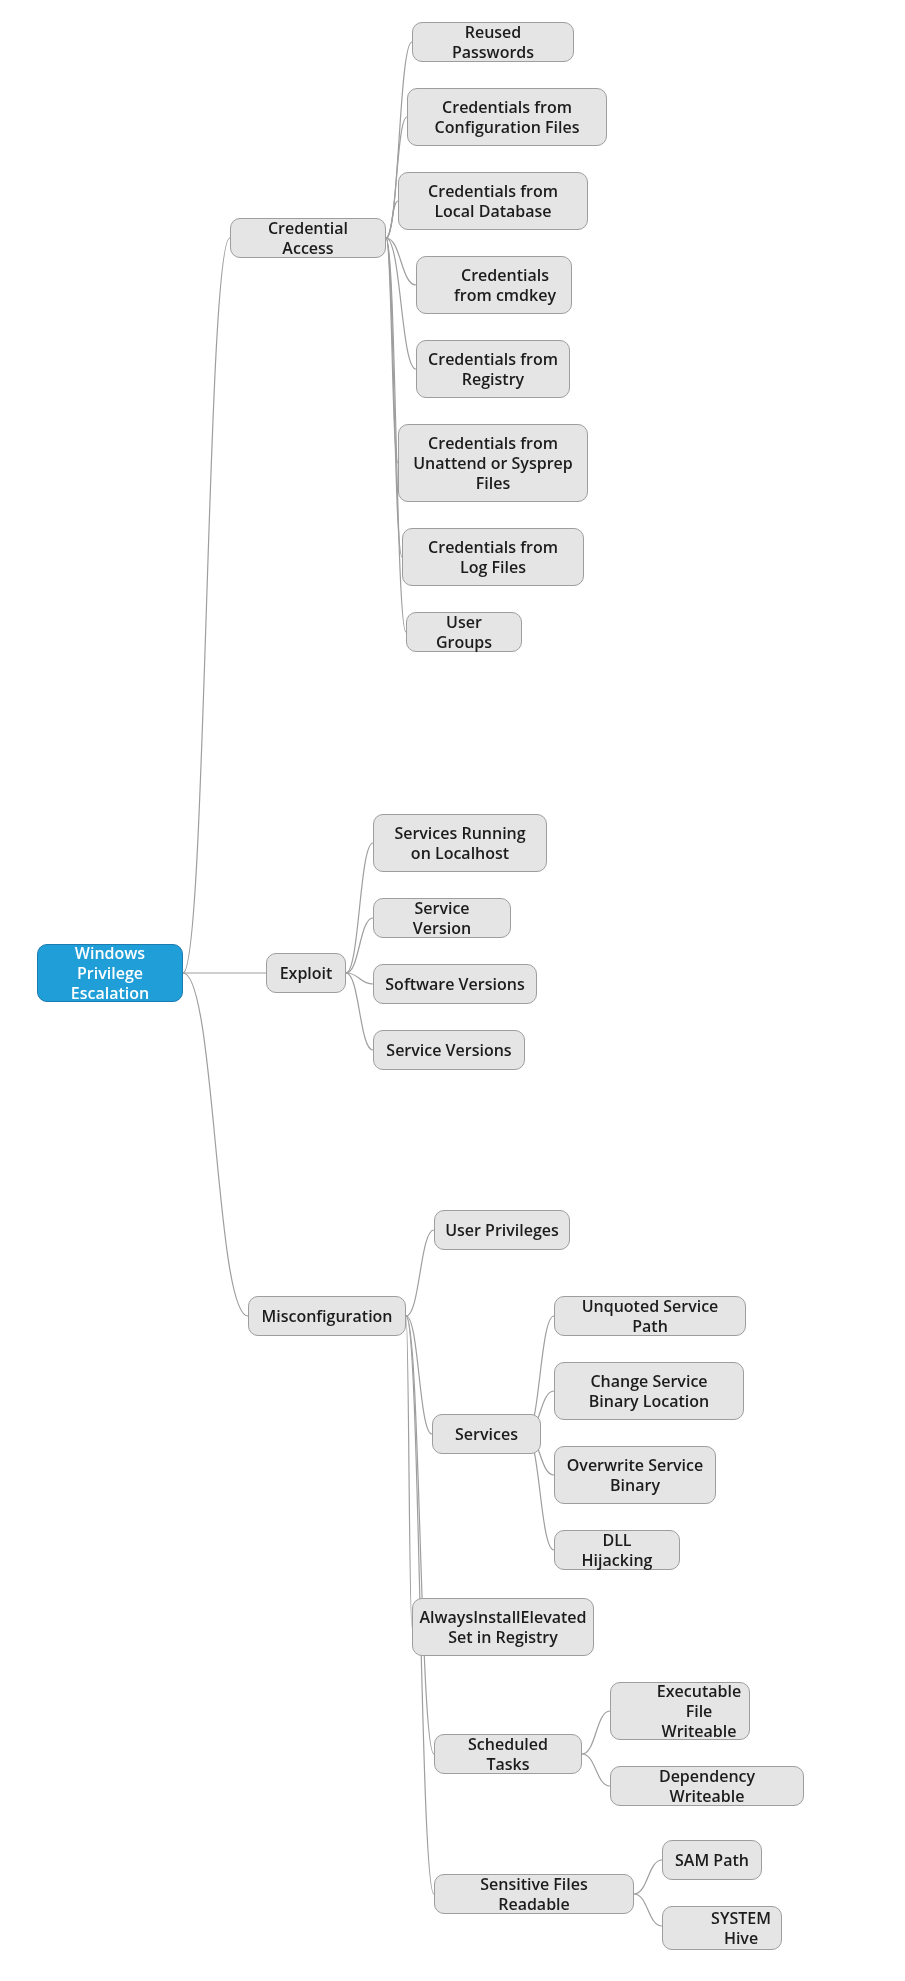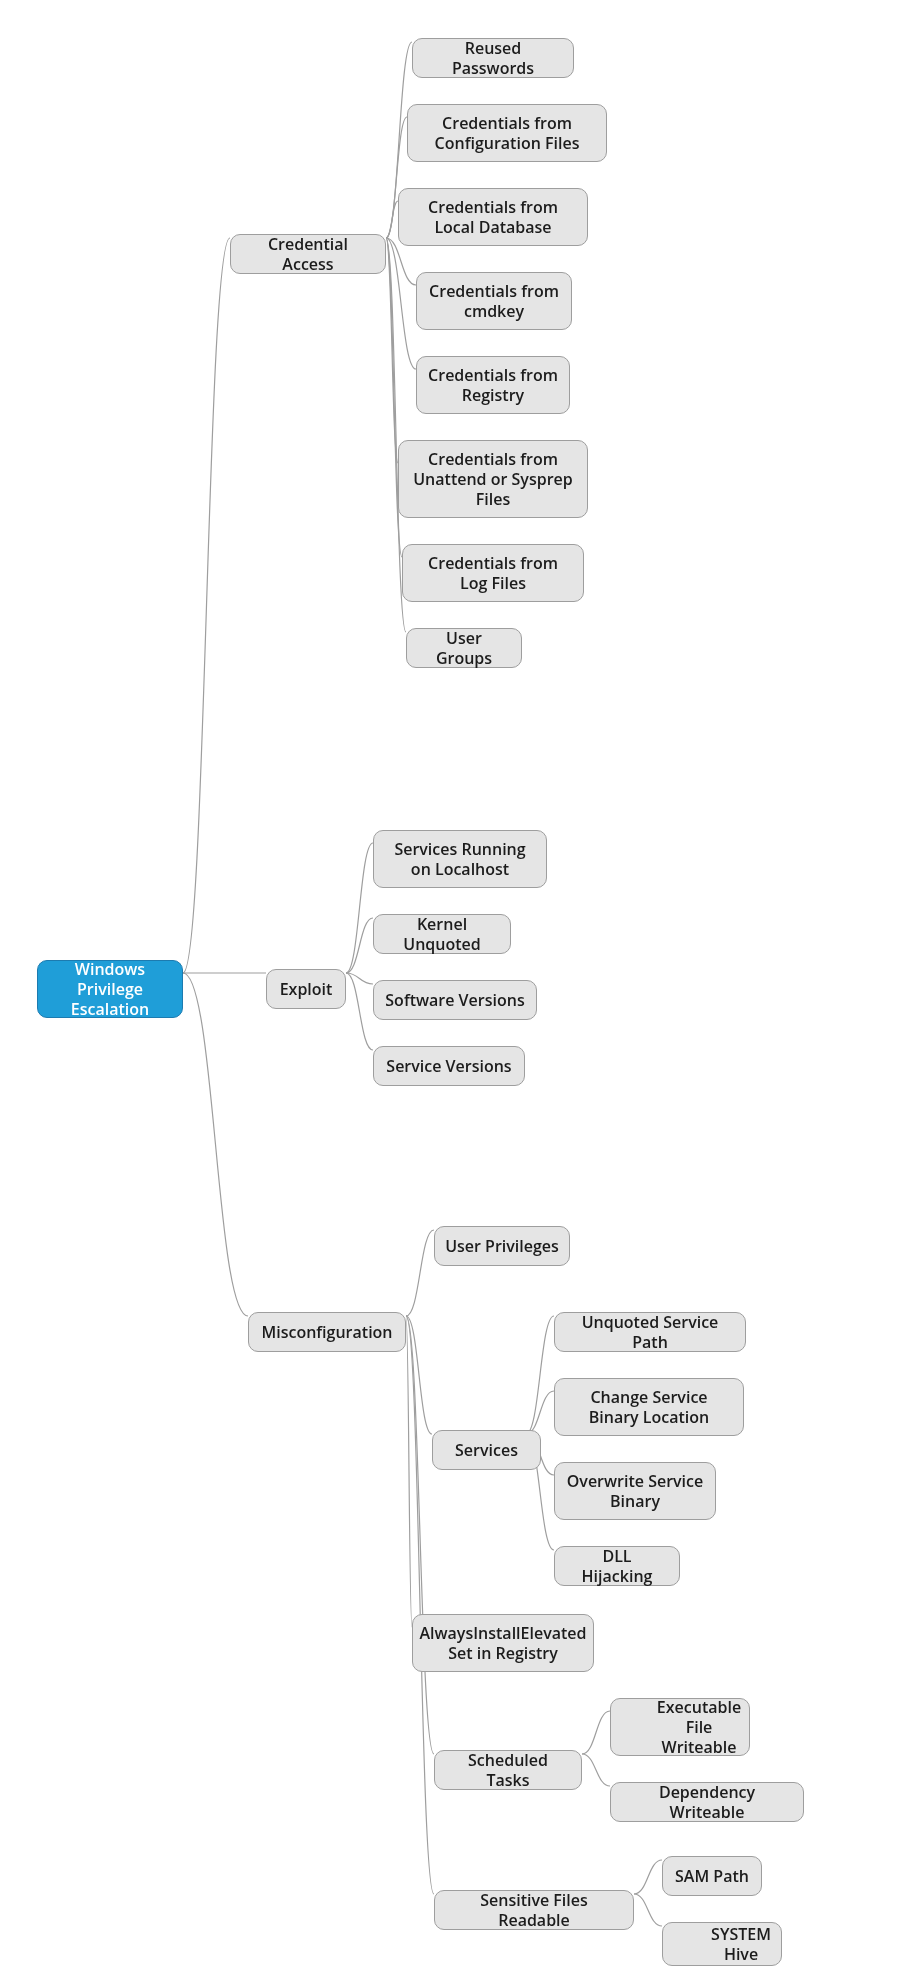--- a/index.html
+++ b/index.html
@@ -18,21 +18,20 @@
     display: flex;
     align-items: center;
     justify-content: center;
     text-align: center;
     font-weight: 600;
     font-size: 16px;
     line-height: 1.25;
     padding: 0 10px;
     box-sizing: border-box;
     white-space: pre-line;
-    margin-top: 16px;
   }
   .root {
     background: #1f9ed8;
     border: 1px solid #1c7bb0;
     color: #ffffff;
   }
   .child {
     background: #e5e5e5;
     border: 1px solid #9e9e9e;
     color: #1c1c1c;
@@ -82,28 +81,28 @@
     <path d="M 634 1894 C 648 1894, 648 1860, 662 1860"></path>
     <path d="M 634 1894 C 648 1894, 648 1926, 662 1926"></path>
   </svg>
 
 <div id="nodes">
     <div class="node root" style="left: 37px; top: 944px; width: 146px; height: 58px;">Windows Privilege Escalation</div>
     <div class="node child" style="left: 230px; top: 218px; width: 156px; height: 40px;">Credential Access</div>
     <div class="node child" style="left: 412px; top: 22px; width: 162px; height: 40px;">Reused Passwords</div>
     <div class="node child" style="left: 407px; top: 88px; width: 200px; height: 58px;">Credentials from Configuration Files</div>
     <div class="node child" style="left: 398px; top: 172px; width: 190px; height: 58px;">Credentials from Local Database</div>
-    <div class="node child" style="left: 416px; top: 256px; width: 156px; height: 58px;">Credentials from cmdkey</div>
+    <div class="node child" style="left: 416px; top: 256px; width: 156px; height: 58px; padding-left: 32px;">Credentials from cmdkey</div>
     <div class="node child" style="left: 416px; top: 340px; width: 154px; height: 58px;">Credentials from Registry</div>
     <div class="node child" style="left: 398px; top: 424px; width: 190px; height: 78px;">Credentials from Unattend or Sysprep Files</div>
     <div class="node child" style="left: 402px; top: 528px; width: 182px; height: 58px;">Credentials from Log Files</div>
     <div class="node child" style="left: 406px; top: 612px; width: 116px; height: 40px;">User Groups</div>
     <div class="node child" style="left: 266px; top: 953px; width: 80px; height: 40px;">Exploit</div>
     <div class="node child" style="left: 373px; top: 814px; width: 174px; height: 58px;">Services Running on Localhost</div>
-    <div class="node child" style="left: 373px; top: 898px; width: 138px; height: 40px;">Kernel Unquoted</div>
+    <div class="node child" style="left: 373px; top: 898px; width: 138px; height: 40px;">Service Version</div>
     <div class="node child" style="left: 373px; top: 964px; width: 164px; height: 40px;">Software Versions</div>
     <div class="node child" style="left: 373px; top: 1030px; width: 152px; height: 40px;">Service Versions</div>
     <div class="node child" style="left: 248px; top: 1296px; width: 158px; height: 40px;">Misconfiguration</div>
     <div class="node child" style="left: 434px; top: 1210px; width: 136px; height: 40px;">User Privileges</div>
     <div class="node child" style="left: 432px; top: 1414px; width: 109px; height: 40px;">Services</div>
     <div class="node child" style="left: 554px; top: 1296px; width: 192px; height: 40px;">Unquoted Service Path</div>
     <div class="node child" style="left: 554px; top: 1362px; width: 190px; height: 58px;">Change Service Binary Location</div>
     <div class="node child" style="left: 554px; top: 1446px; width: 162px; height: 58px;">Overwrite Service Binary</div>
     <div class="node child" style="left: 554px; top: 1530px; width: 126px; height: 40px;">DLL Hijacking</div>
     <div class="node child" style="left: 412px; top: 1598px; width: 182px; height: 58px;">AlwaysInstallElevated Set in Registry</div>

